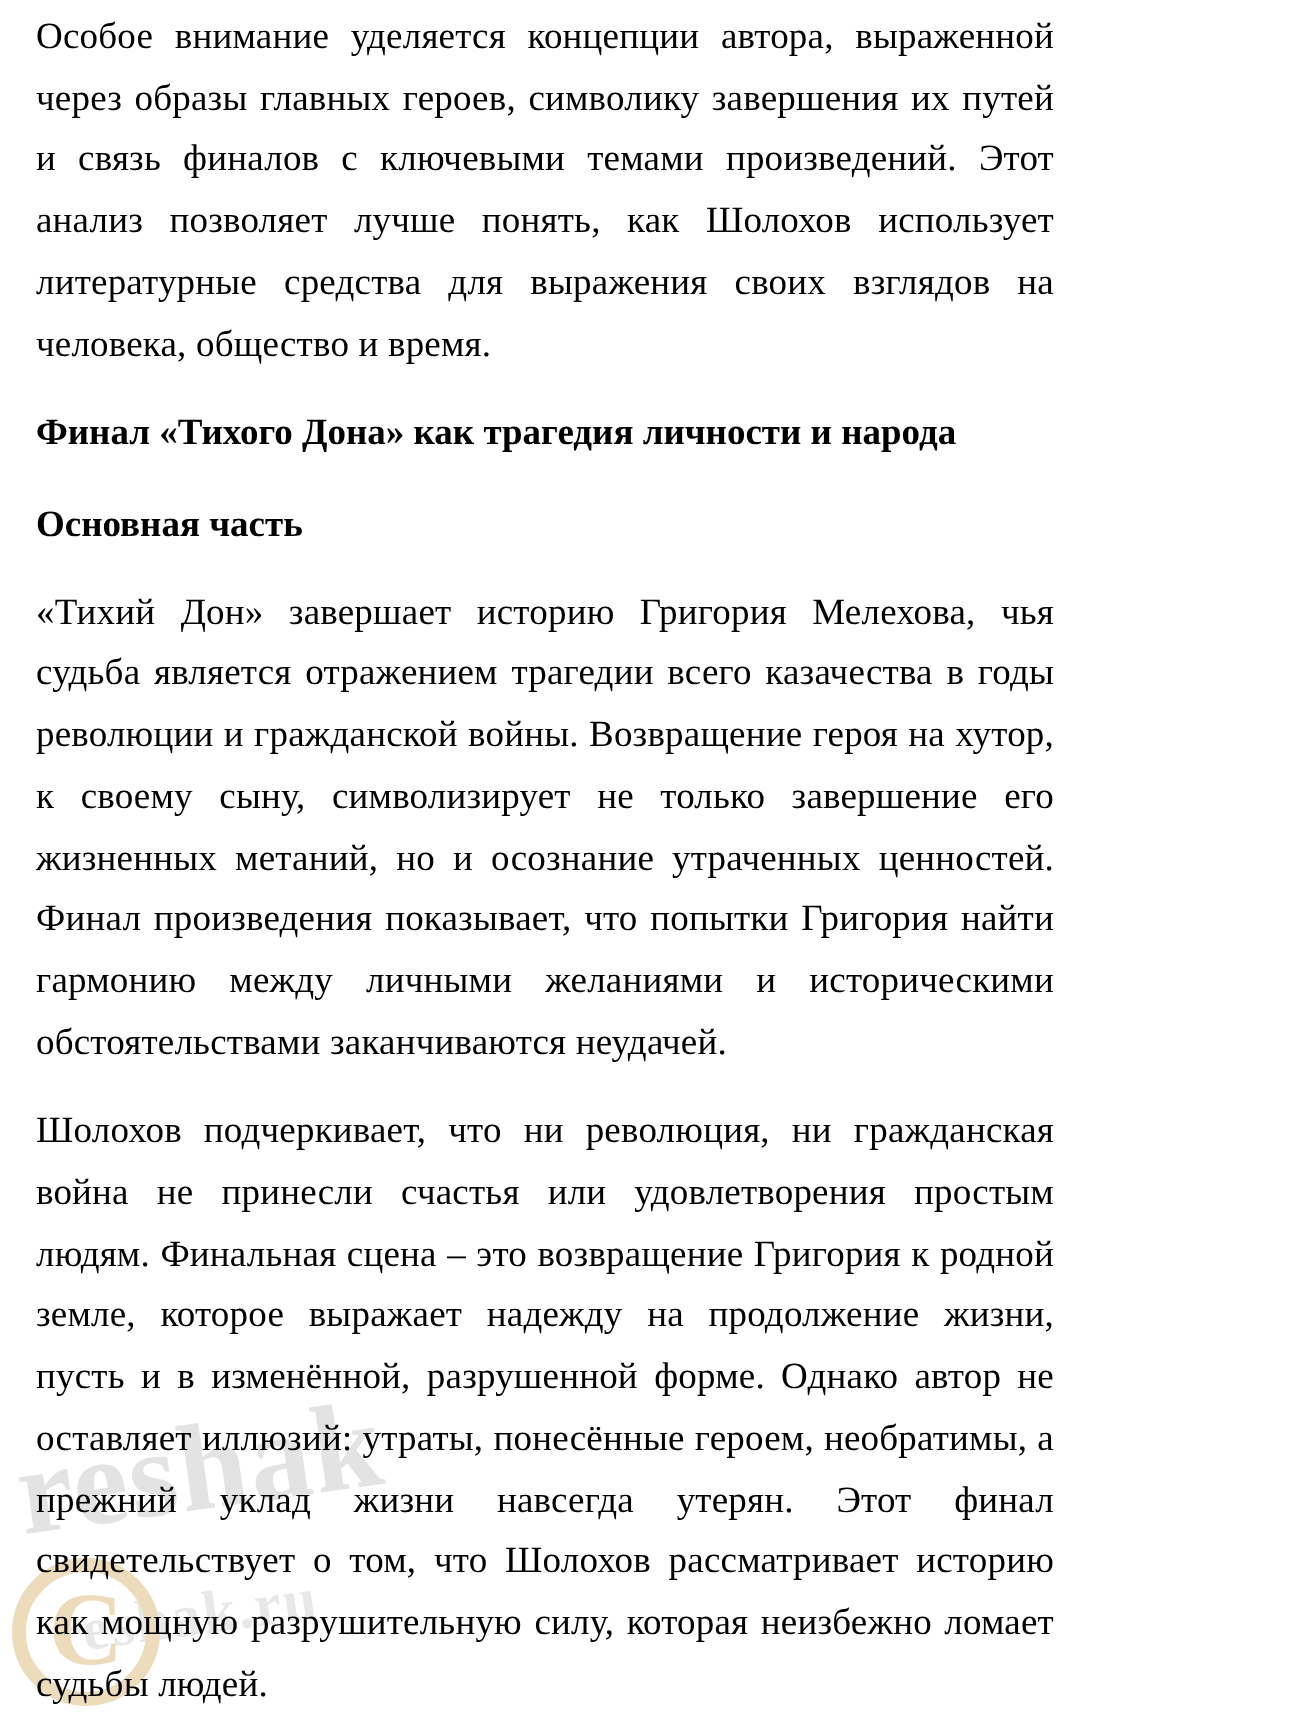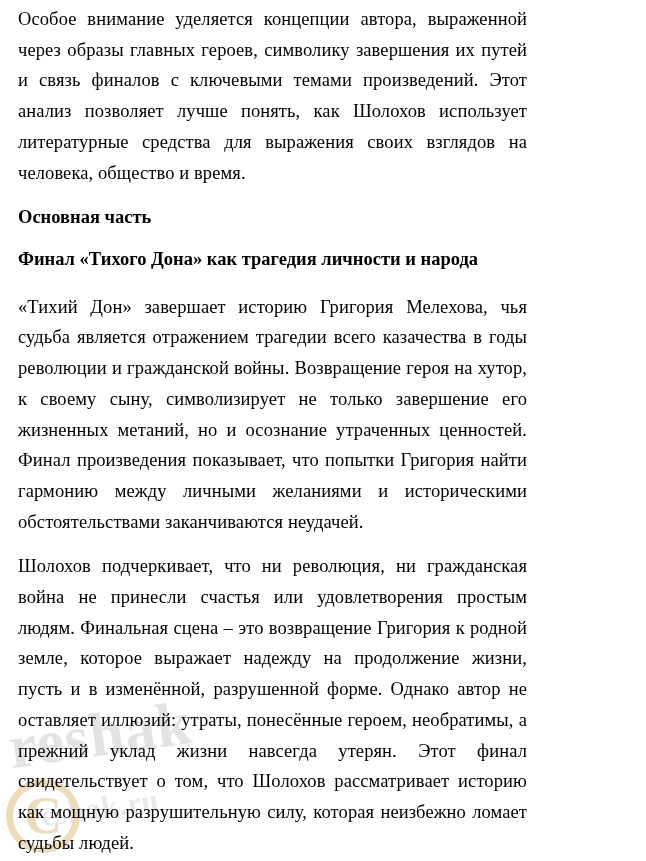--- a/index.html
+++ b/index.html
@@ -115,21 +115,21 @@
   <div class="wm-text">reshak</div>
   <div class="wm-sub">reshak.ru</div>
   <div class="wm-circle"></div>
   <div class="wm-circle-letter">C</div>
 </div>
 
 <div class="page">
 
   <p class="body-text">Особое внимание уделяется концепции автора, выраженной через образы главных героев, символику завершения их путей и связь финалов с ключевыми темами произведений. Этот анализ позволяет лучше понять, как Шолохов использует литературные средства для выражения своих взглядов на человека, общество и время.</p>
 
+  <h2 class="heading sub">Финал «Тихого Дона» как трагедия личности и народа</h2>
+
   <h2 class="heading">Основная часть</h2>
-
-  <h2 class="heading sub">Финал «Тихого Дона» как трагедия личности и народа</h2>
 
   <p class="body-text tight">«Тихий Дон» завершает историю Григория Мелехова, чья судьба является отражением трагедии всего казачества в годы революции и гражданской войны. Возвращение героя на хутор, к своему сыну, символизирует не только завершение его жизненных метаний, но и осознание утраченных ценностей. Финал произведения показывает, что попытки Григория найти гармонию между личными желаниями и историческими обстоятельствами заканчиваются неудачей.</p>
 
   <p class="body-text">Шолохов подчеркивает, что ни революция, ни гражданская война не принесли счастья или удовлетворения простым людям. Финальная сцена – это возвращение Григория к родной земле, которое выражает надежду на продолжение жизни, пусть и в изменённой, разрушенной форме. Однако автор не оставляет иллюзий: утраты, понесённые героем, необратимы, а прежний уклад жизни навсегда утерян. Этот финал свидетельствует о том, что Шолохов рассматривает историю как мощную разрушительную силу, которая неизбежно ломает судьбы людей.</p>
 
 </div>
 
 </body></html>

